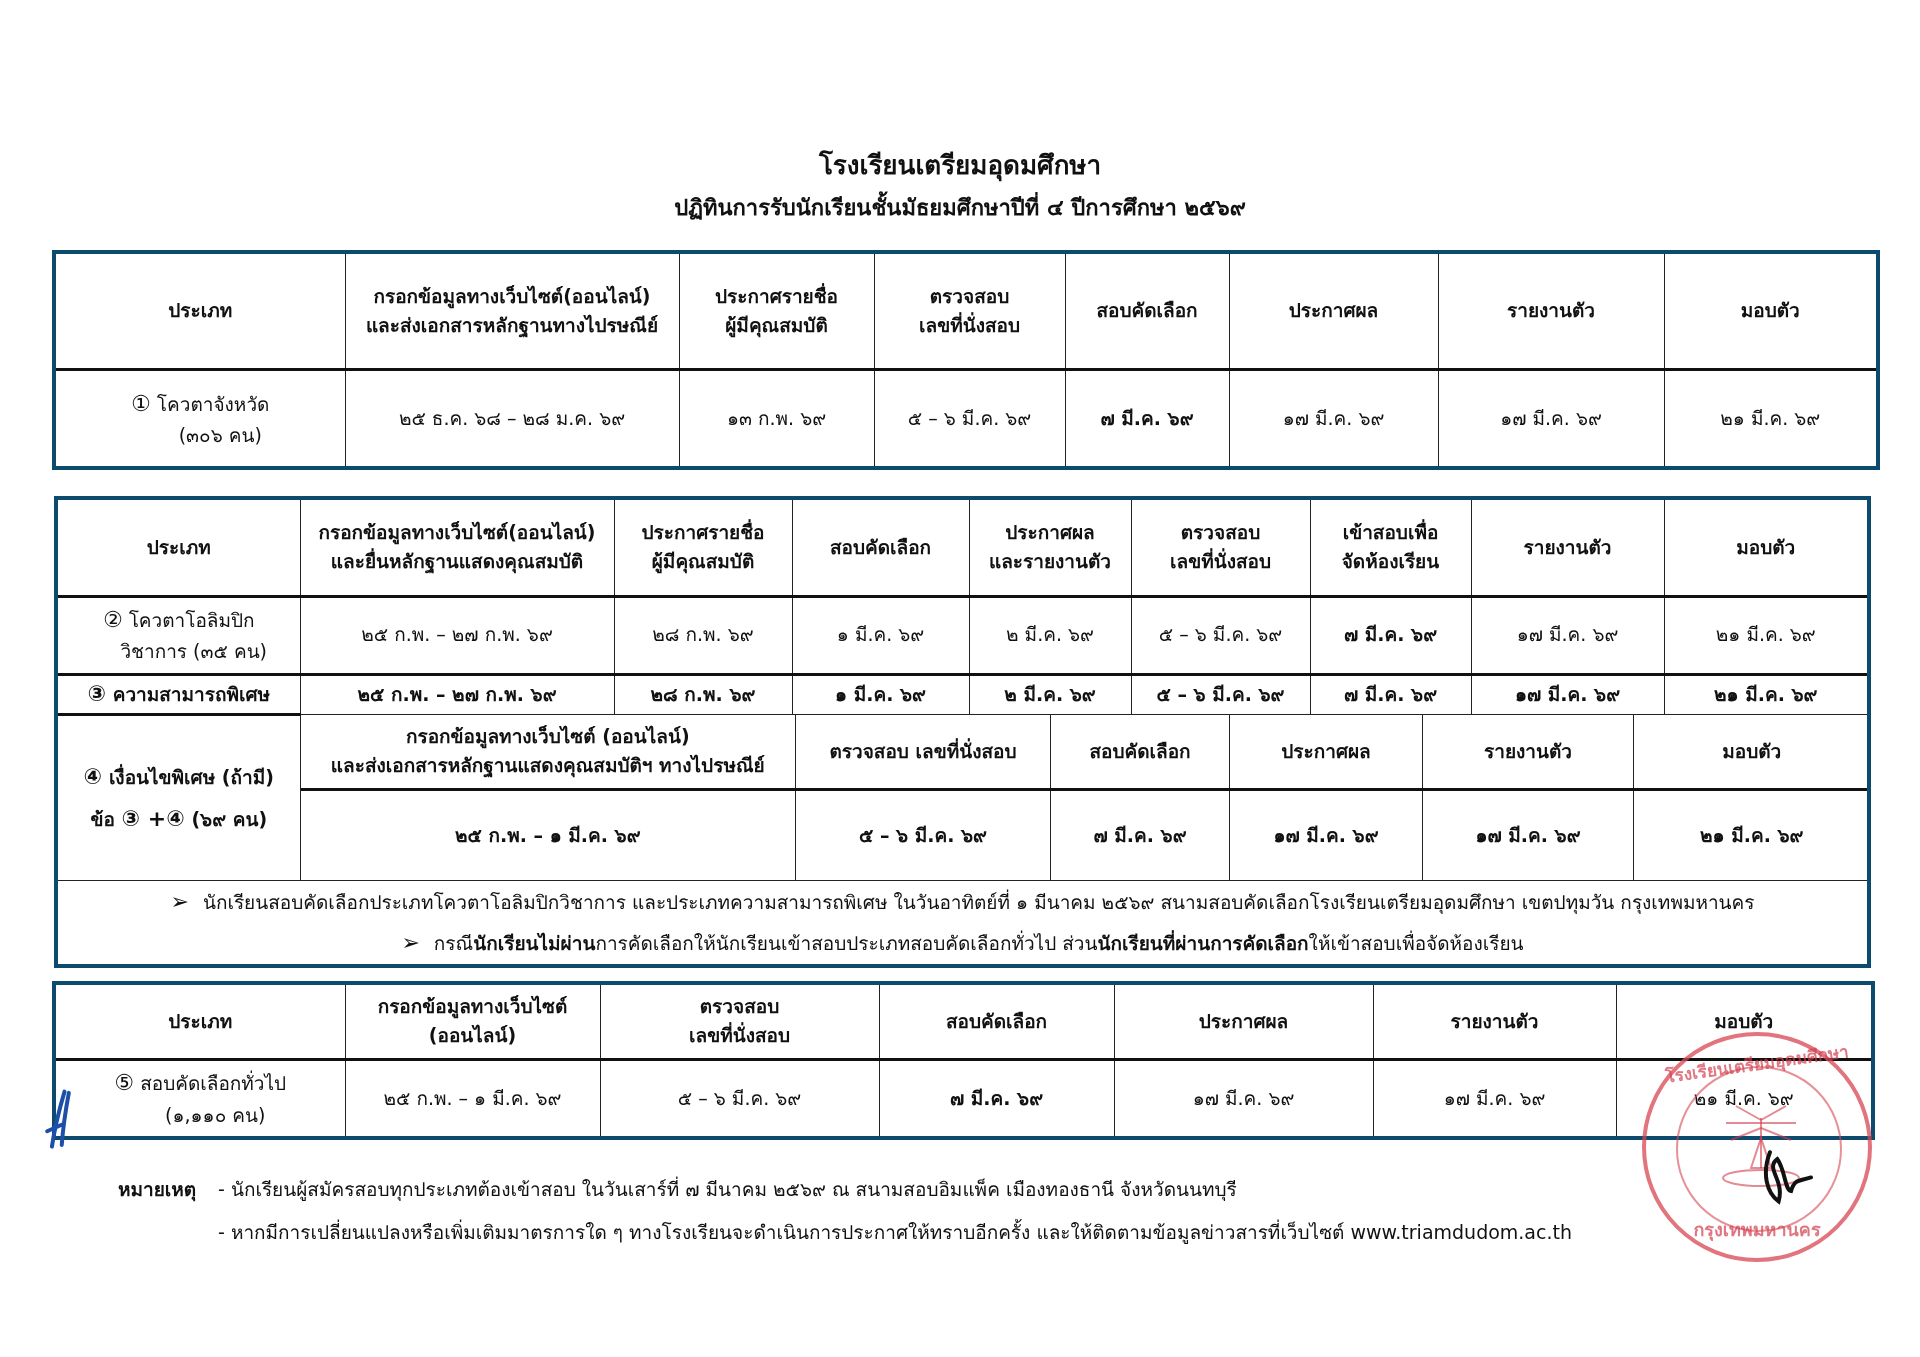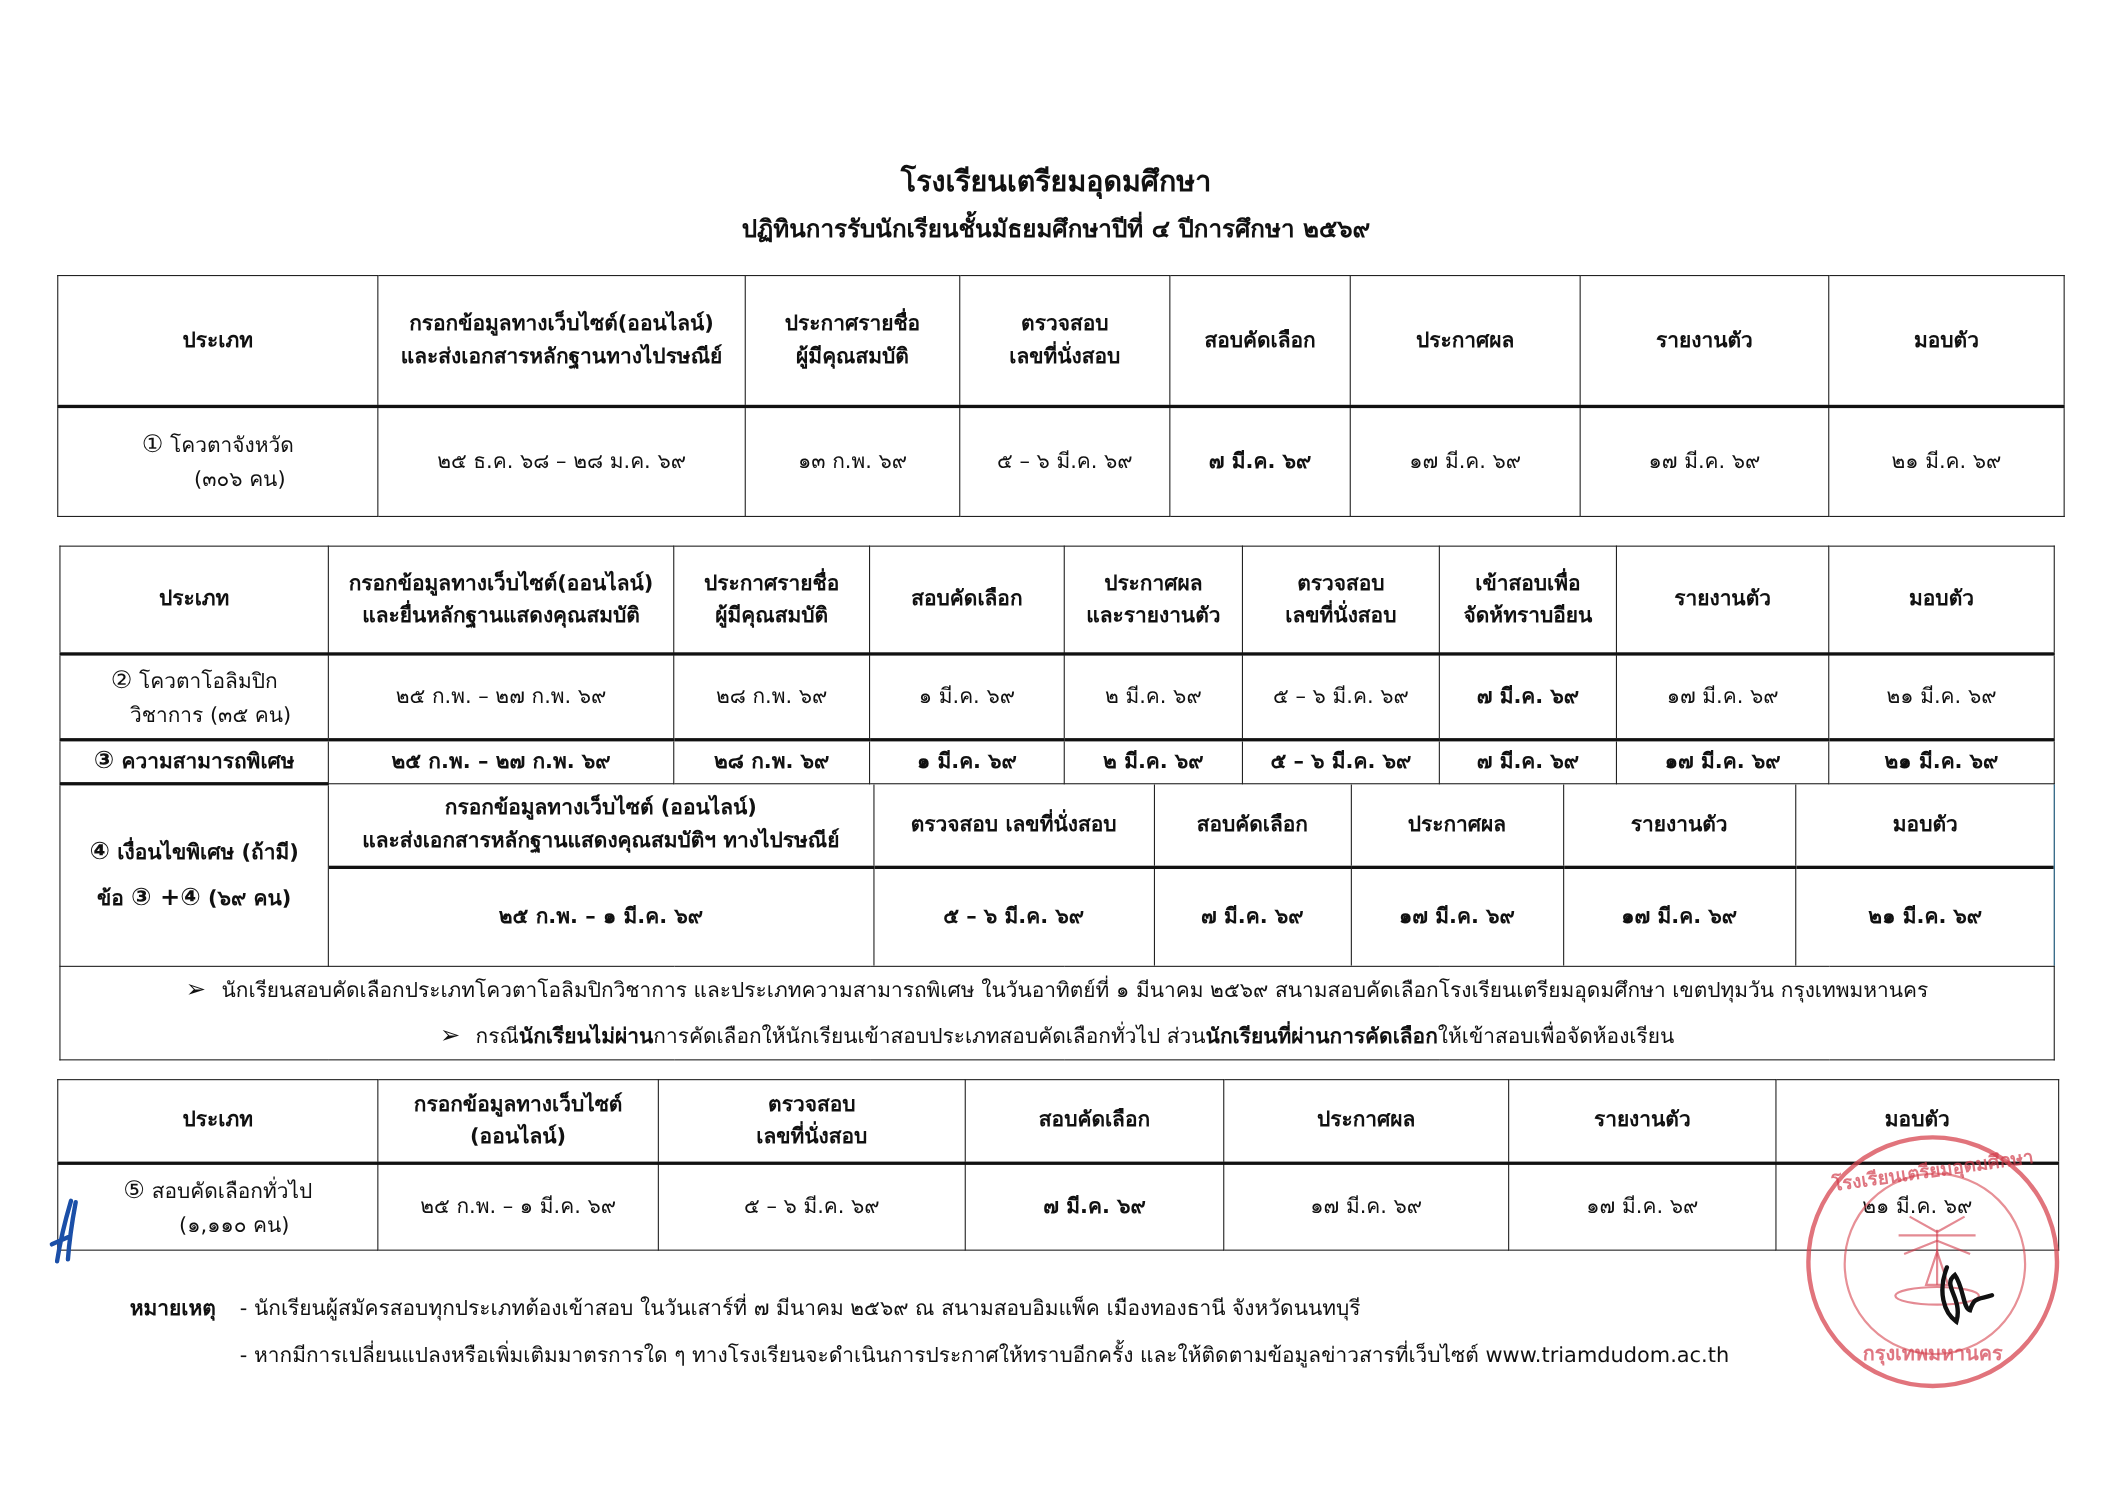--- a/index.html
+++ b/index.html
@@ -6,21 +6,21 @@
   body { width:1920px; height:1357px; position:relative; overflow:hidden;
          font-family:"DejaVu Sans","Liberation Sans",sans-serif; color:#111; }
   .abs { position:absolute; }
   .title { left:0; width:1920px; text-align:center; font-weight:bold; color:#111; }
   .t1 { top:144px; font-size:26px; }
   .t2 { top:190px; font-size:22px; }
 
   table.sched { position:absolute; border-collapse:collapse; table-layout:fixed; background:#fff; }
   table.sched td { border:1.5px solid #222; text-align:center; vertical-align:middle;
                    font-size:19px; padding:0 4px; line-height:1.55; overflow:hidden; }
-  table.sched { border:1px solid #0c4a6e; }
+  table.sched { border:4px solid #0c4a6e; }
   .hdr td { font-weight:bold; font-size:19px; }
   .hdr { border-bottom:3px solid #111; }
   td.type { text-align:left; padding-left:10px;margin-top:42px; }
   .b { font-weight:bold; }
   td.note { text-align:left; padding-left:14px; font-size:19px; border-top:3px solid #111; }
   .arrow { font-size:22px; margin-right:14px; }
   .circ { font-size:22px; }
   tr.thick-top td { border-top:3px solid #111;font-weight:bold; }
 
   .remarks { left:118px; top:1168px; font-size:19px; line-height:43px; }
@@ -106,21 +106,21 @@
     <td style="white-space:pre-line">กรอกข้อมูลทางเว็บไซต์(ออนไลน์)
 และยื่นหลักฐานแสดงคุณสมบัติ</td>
     <td style="white-space:pre-line">ประกาศรายชื่อ
 ผู้มีคุณสมบัติ</td>
     <td>สอบคัดเลือก</td>
     <td style="white-space:pre-line">ประกาศผล
 และรายงานตัว</td>
     <td style="white-space:pre-line">ตรวจสอบ
 เลขที่นั่งสอบ</td>
     <td style="white-space:pre-line">เข้าสอบเพื่อ
-จัดห้ทราบอียน</td>
+จัดห้องเรียน</td>
     <td>รายงานตัว</td>
     <td>มอบตัว</td>
   </tr>
   <tr style="height:78px;">
     <td class="type">
       <span class="circ">②</span>
       <span>โควตาโอลิมปิก</span><br>
       <span style="padding-left:30px">วิชาการ (๓๕ คน)</span>
     </td>
     <td>๒๕ ก.พ. – ๒๗ ก.พ. ๖๙</td>

